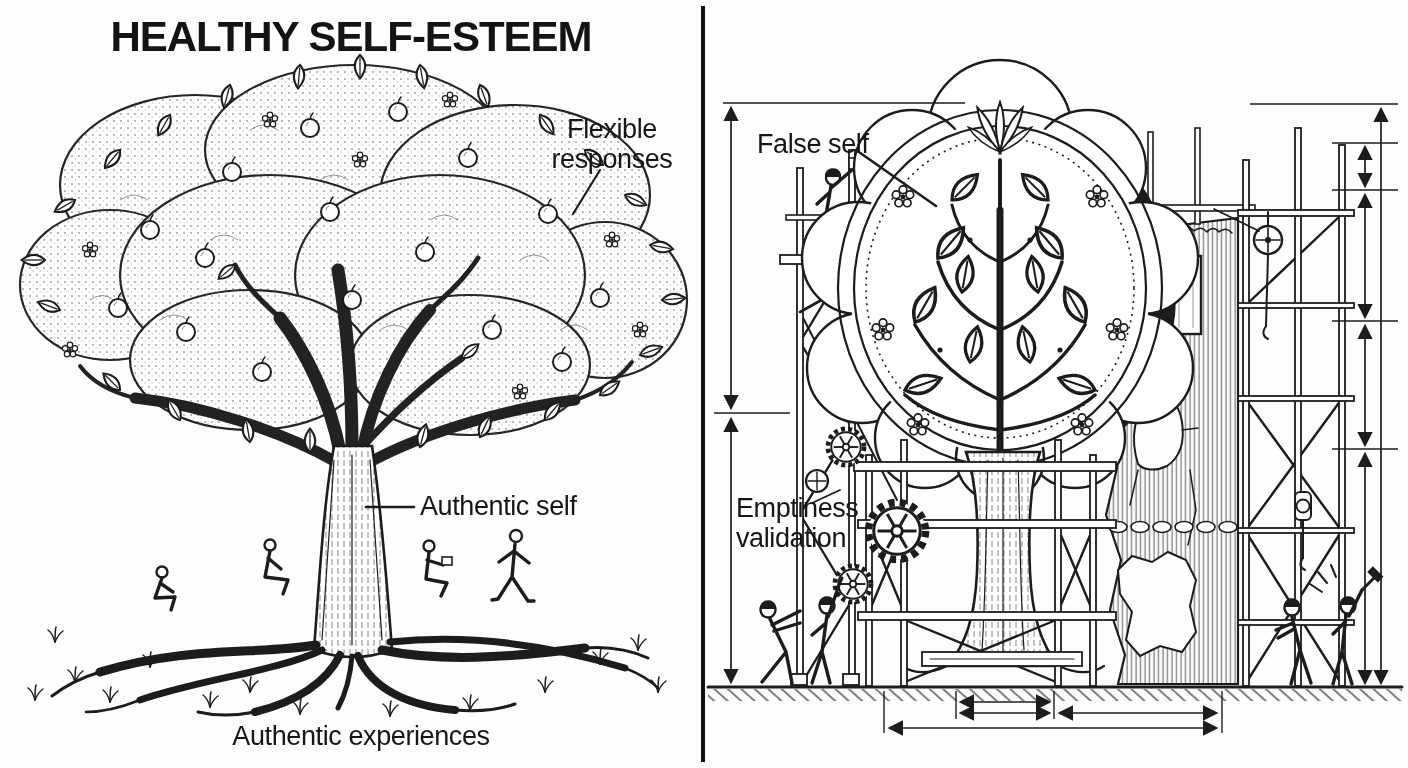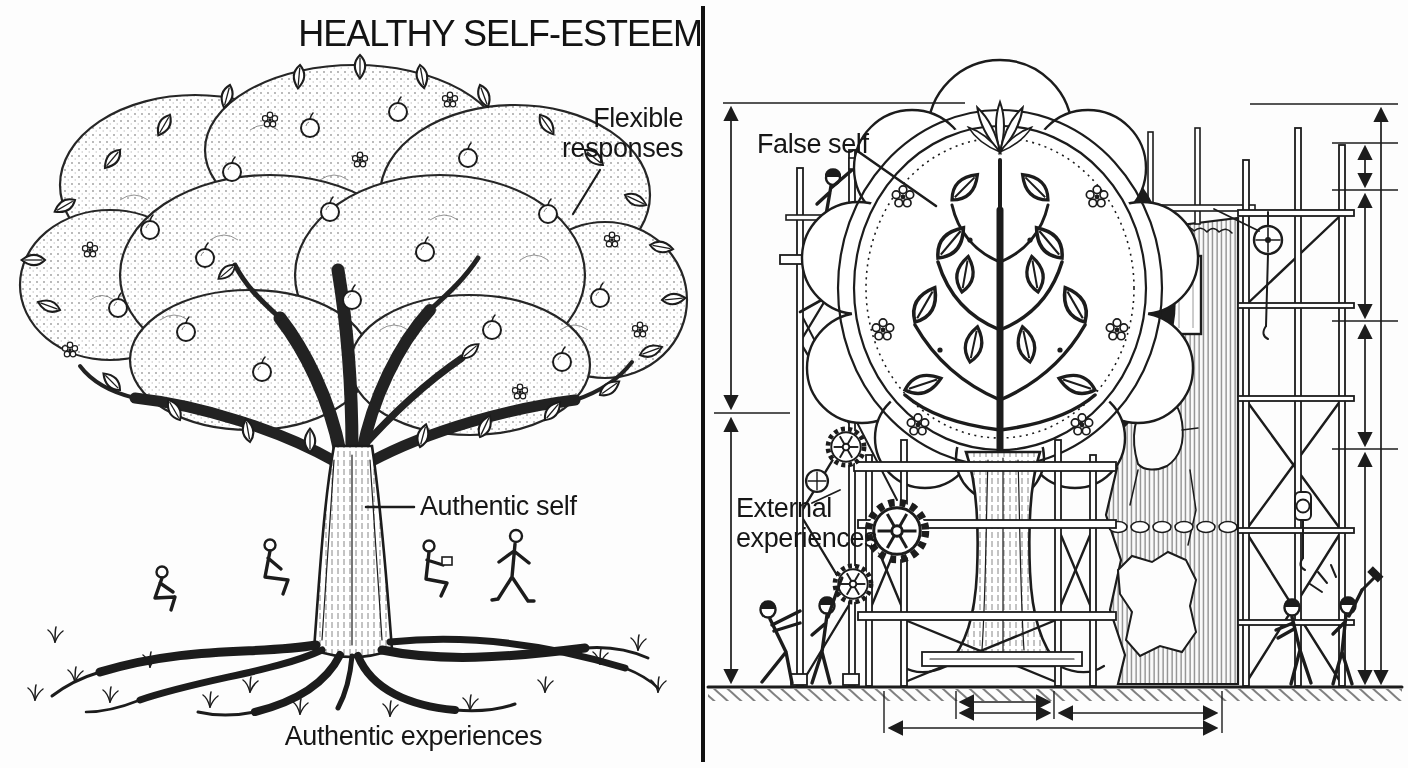--- a/index.html
+++ b/index.html
@@ -1,26 +1,26 @@
 <!DOCTYPE html>
 <html><head>
 <meta charset="utf-8">
 <style>
   html,body{margin:0;padding:0;background:#e8e8e8}
   #stage{position:relative;width:1408px;height:768px;background:#fdfdfd;overflow:hidden;
          font-family:"Liberation Sans",sans-serif;color:#161616}
   #stage svg{position:absolute;left:0;top:0}
-  .title{position:absolute;font-weight:400;font-size:36px;line-height:1;letter-spacing:-1px;
-         color:#131313;text-align:right;white-space:nowrap}
+  .title{position:absolute;font-weight:700;font-size:42px;line-height:1;letter-spacing:-1px;
+         color:#131313;text-align:center;white-space:nowrap}
   #title-left{left:0;top:16px;width:702px}
   #title-right{left:704px;top:16px;width:704px}
   .lbl{position:absolute;font-size:27px;line-height:1.12;letter-spacing:-.4px;color:#161616}
-  #lbl-flexible{left:541px;top:103px;width:142px;text-align:right}
+  #lbl-flexible{left:541px;top:114px;width:142px;text-align:center}
   #lbl-integrated{left:420px;top:491px;white-space:nowrap}
-  #lbl-authentic{left:180px;top:721px;width:362px;text-align:right;white-space:nowrap}
+  #lbl-authentic{left:180px;top:721px;width:362px;text-align:center;white-space:nowrap}
   #lbl-false{left:757px;top:129px;white-space:nowrap}
   #lbl-external{left:736px;top:493px;width:142px}
   #lbl-empty{left:1127px;top:539px;width:136px;background:#fdfdfd;padding:1px 3px}
   #divider{position:absolute;left:701px;top:6px;width:4px;height:756px;background:#111}
   
   .s{stroke:#1c1c1c;fill:none;stroke-linecap:round;stroke-linejoin:round}
   .f{fill:#fff;stroke:#1c1c1c}
   .dim{stroke:#1c1c1c;stroke-width:1.7;fill:none}
   .tick{stroke:#1c1c1c;stroke-width:1.4}
   .fig{stroke:#1c1c1c;stroke-width:3.4;fill:none;stroke-linecap:round}
@@ -484,15 +484,15 @@
 </svg>
 
 <div id="divider"></div>
 
 <div class="title" id="title-left">HEALTHY SELF-ESTEEM</div>
 
 <div class="lbl" id="lbl-flexible">Flexible responses</div>
 <div class="lbl" id="lbl-integrated">Authentic self</div>
 <div class="lbl" id="lbl-authentic">Authentic experiences</div>
 <div class="lbl" id="lbl-false">False self</div>
-<div class="lbl" id="lbl-external">External experiences</div>
+<div class="lbl" id="lbl-external">Emptiness validation</div>
 
 </div>
 
 </body></html>

